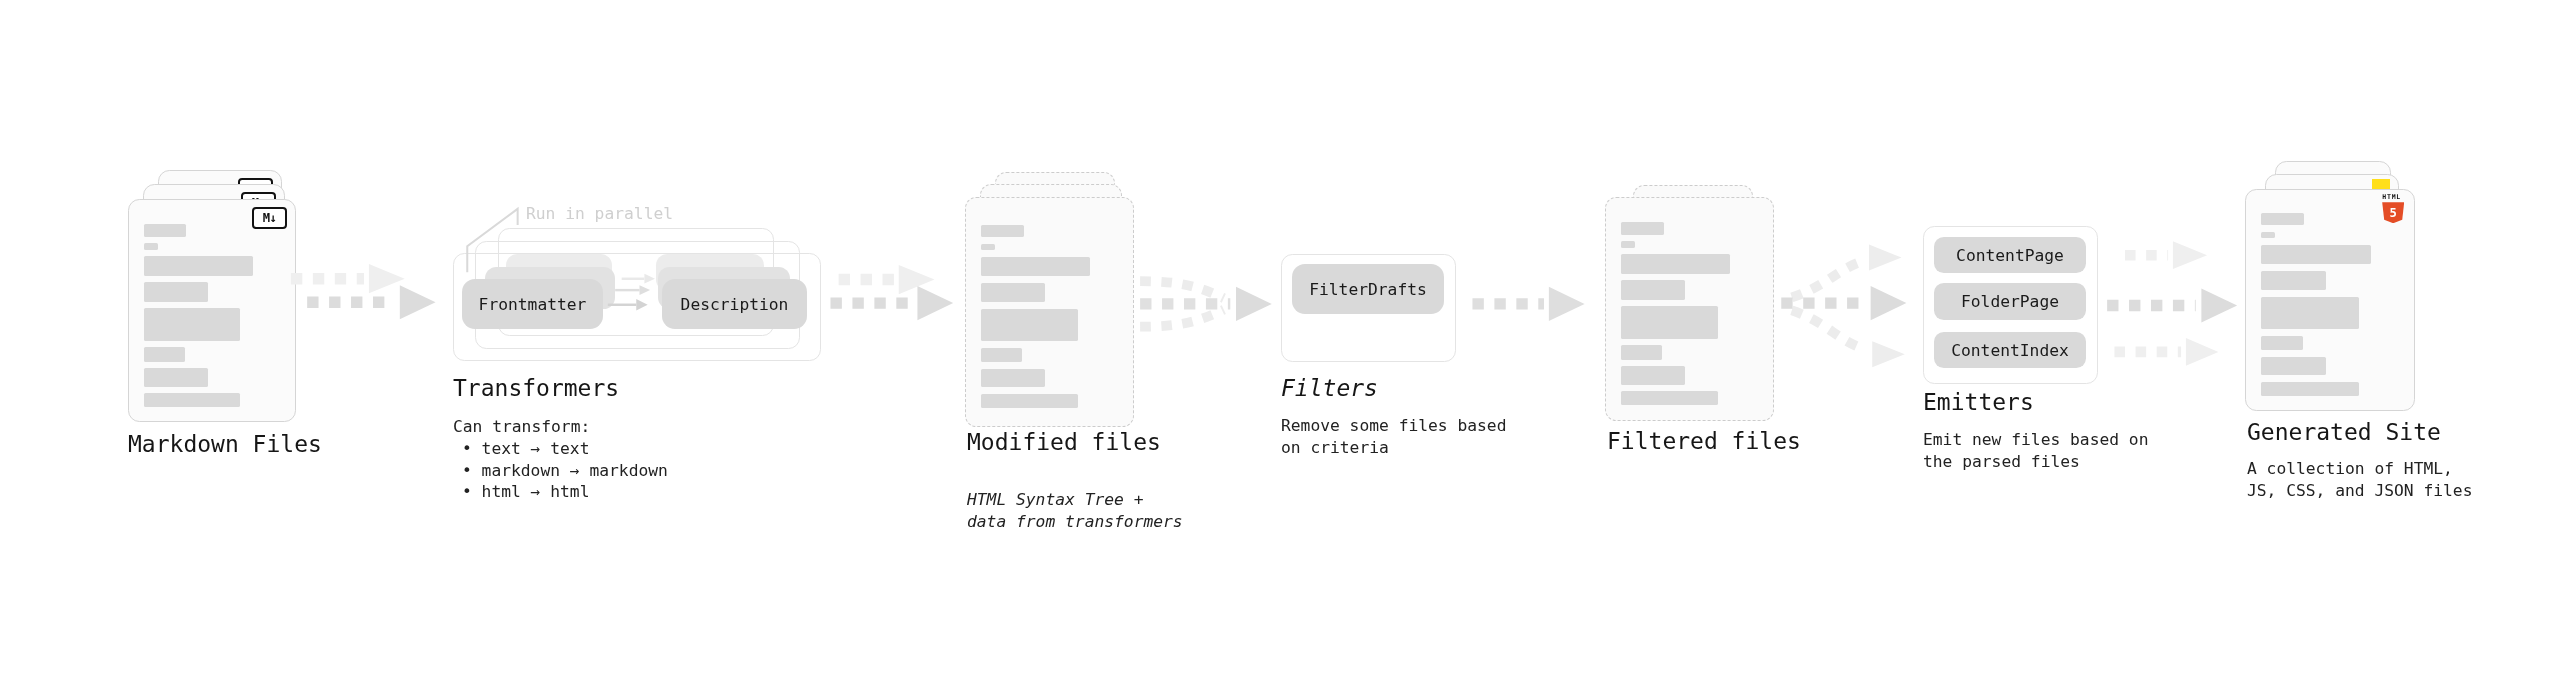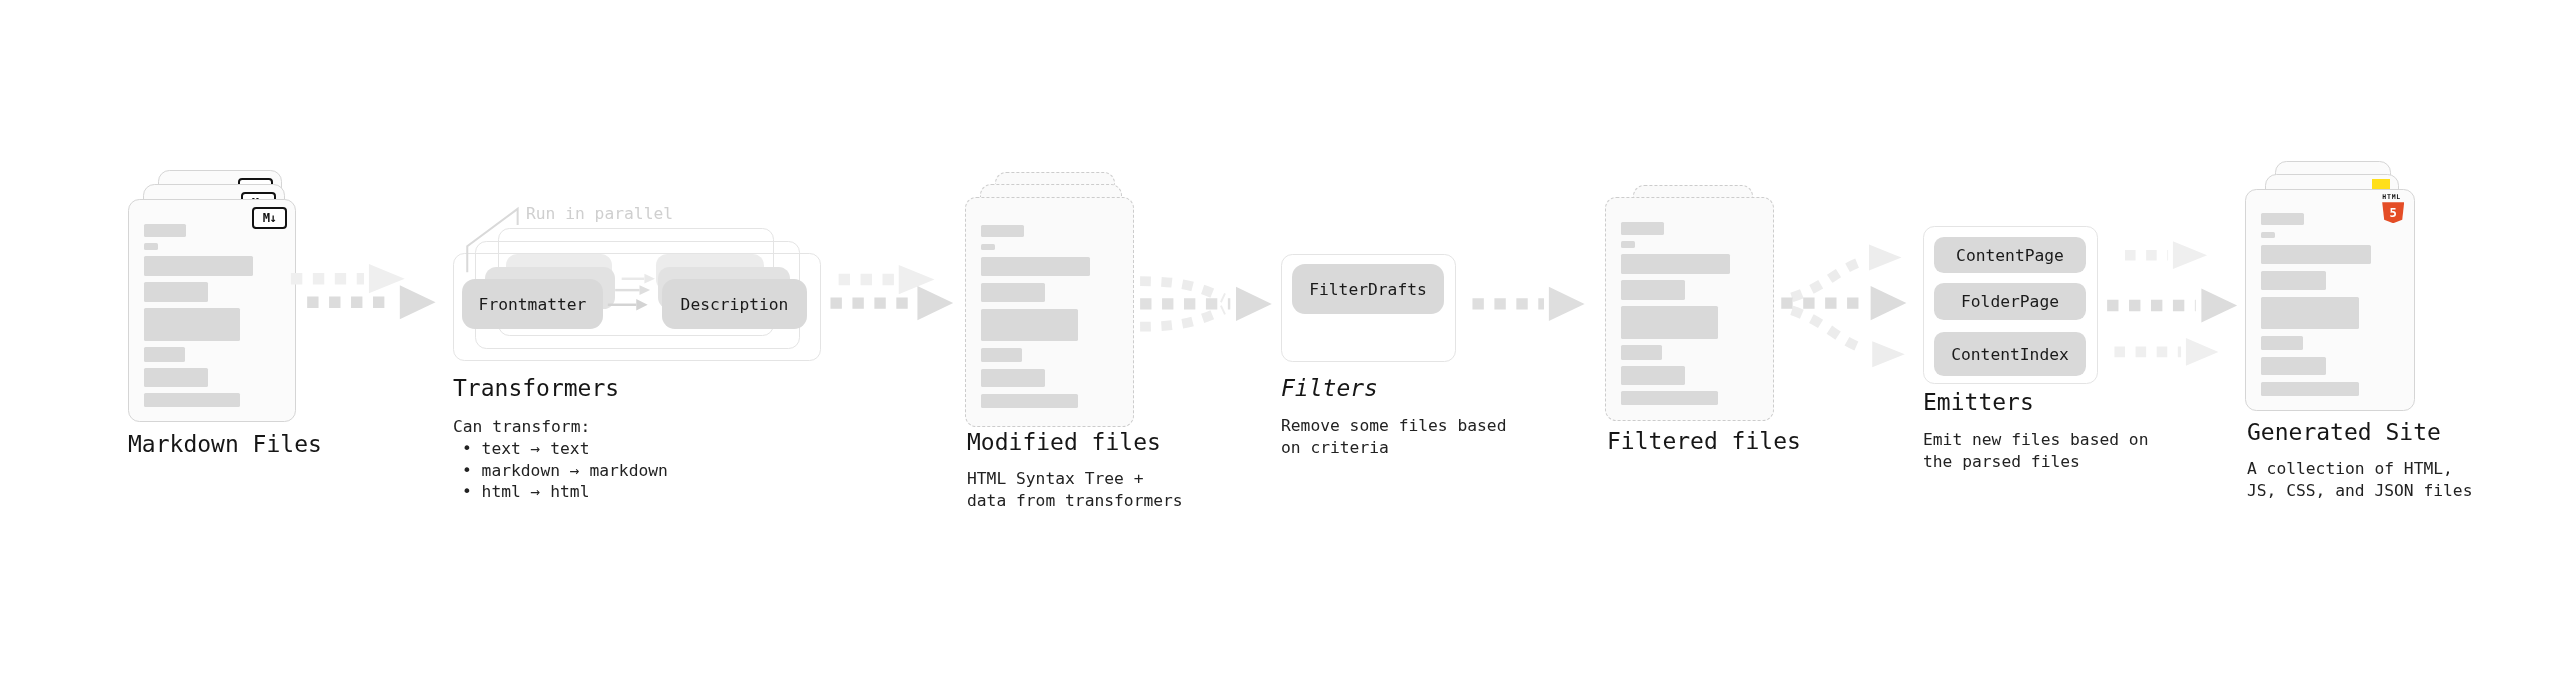--- a/index.html
+++ b/index.html
@@ -110,21 +110,21 @@
           <div class="bar" style="width: 10%; height: 6.5px;"></div>
           <div class="bar" style="width: 80%; height: 19.5px;"></div>
           <div class="bar" style="width: 47%; height: 19.5px;"></div>
           <div class="bar" style="width: 71%; height: 32.5px;"></div>
           <div class="bar" style="width: 30%; height: 14.6px;"></div>
           <div class="bar" style="width: 47%; height: 18.7px;"></div>
           <div class="bar" style="width: 71%; height: 14px;"></div>
         </div>
     </div>
     <div class="title" style="left:967px;top:430px;">Modified files</div>
-    <div class="cap" style="left:967px;top:468px;">HTML Syntax Tree +
+    <div class="cap" style="left:967px;top:489px;font-style:italic;">HTML Syntax Tree +
 data from transformers</div>
   </div>
 
   <div>
     <div class="outline-box" style="left:1281px;top:254px;width:173px;height:106px;"></div>
     <div class="node-btn" style="left:1292px;top:264px;width:152px;height:50px;">FilterDrafts</div>
     <div class="title" style="left:1281px;top:376px;font-style:italic;">Filters</div>
     <div class="cap" style="left:1281px;top:415px;">Remove some files based
 on criteria</div>
   </div>
@@ -143,21 +143,21 @@
           <div class="bar" style="width: 71%; height: 14px;"></div>
         </div>
     </div>
     <div class="title" style="left:1607px;top:429px;">Filtered files</div>
   </div>
 
   <div>
     <div class="outline-box" style="left:1923px;top:226px;width:173px;height:156px;"></div>
     <div class="node-btn" style="left:1934px;top:237px;width:152px;height:36px;border-radius:9.8px;">ContentPage</div>
     <div class="node-btn" style="left:1934px;top:283px;width:152px;height:37px;border-radius:9.8px;">FolderPage</div>
-    <div class="node-btn" style="left:1934px;top:332px;width:152px;height:44px;border-radius:9.8px;">ContentIndex</div>
+    <div class="node-btn" style="left:1934px;top:332px;width:152px;height:36px;border-radius:9.8px;">ContentIndex</div>
     <div class="title" style="left:1923px;top:390px;">Emitters</div>
     <div class="cap" style="left:1923px;top:429px;">Emit new files based on
 the parsed files</div>
   </div>
 
   <div>
     <div class="doc doc-solid" style="left:2275px;top:161px;width:114px;height:220px;">
       <div class="css-badge">
         <div class="t">CSS</div>
         <div class="u"></div>

